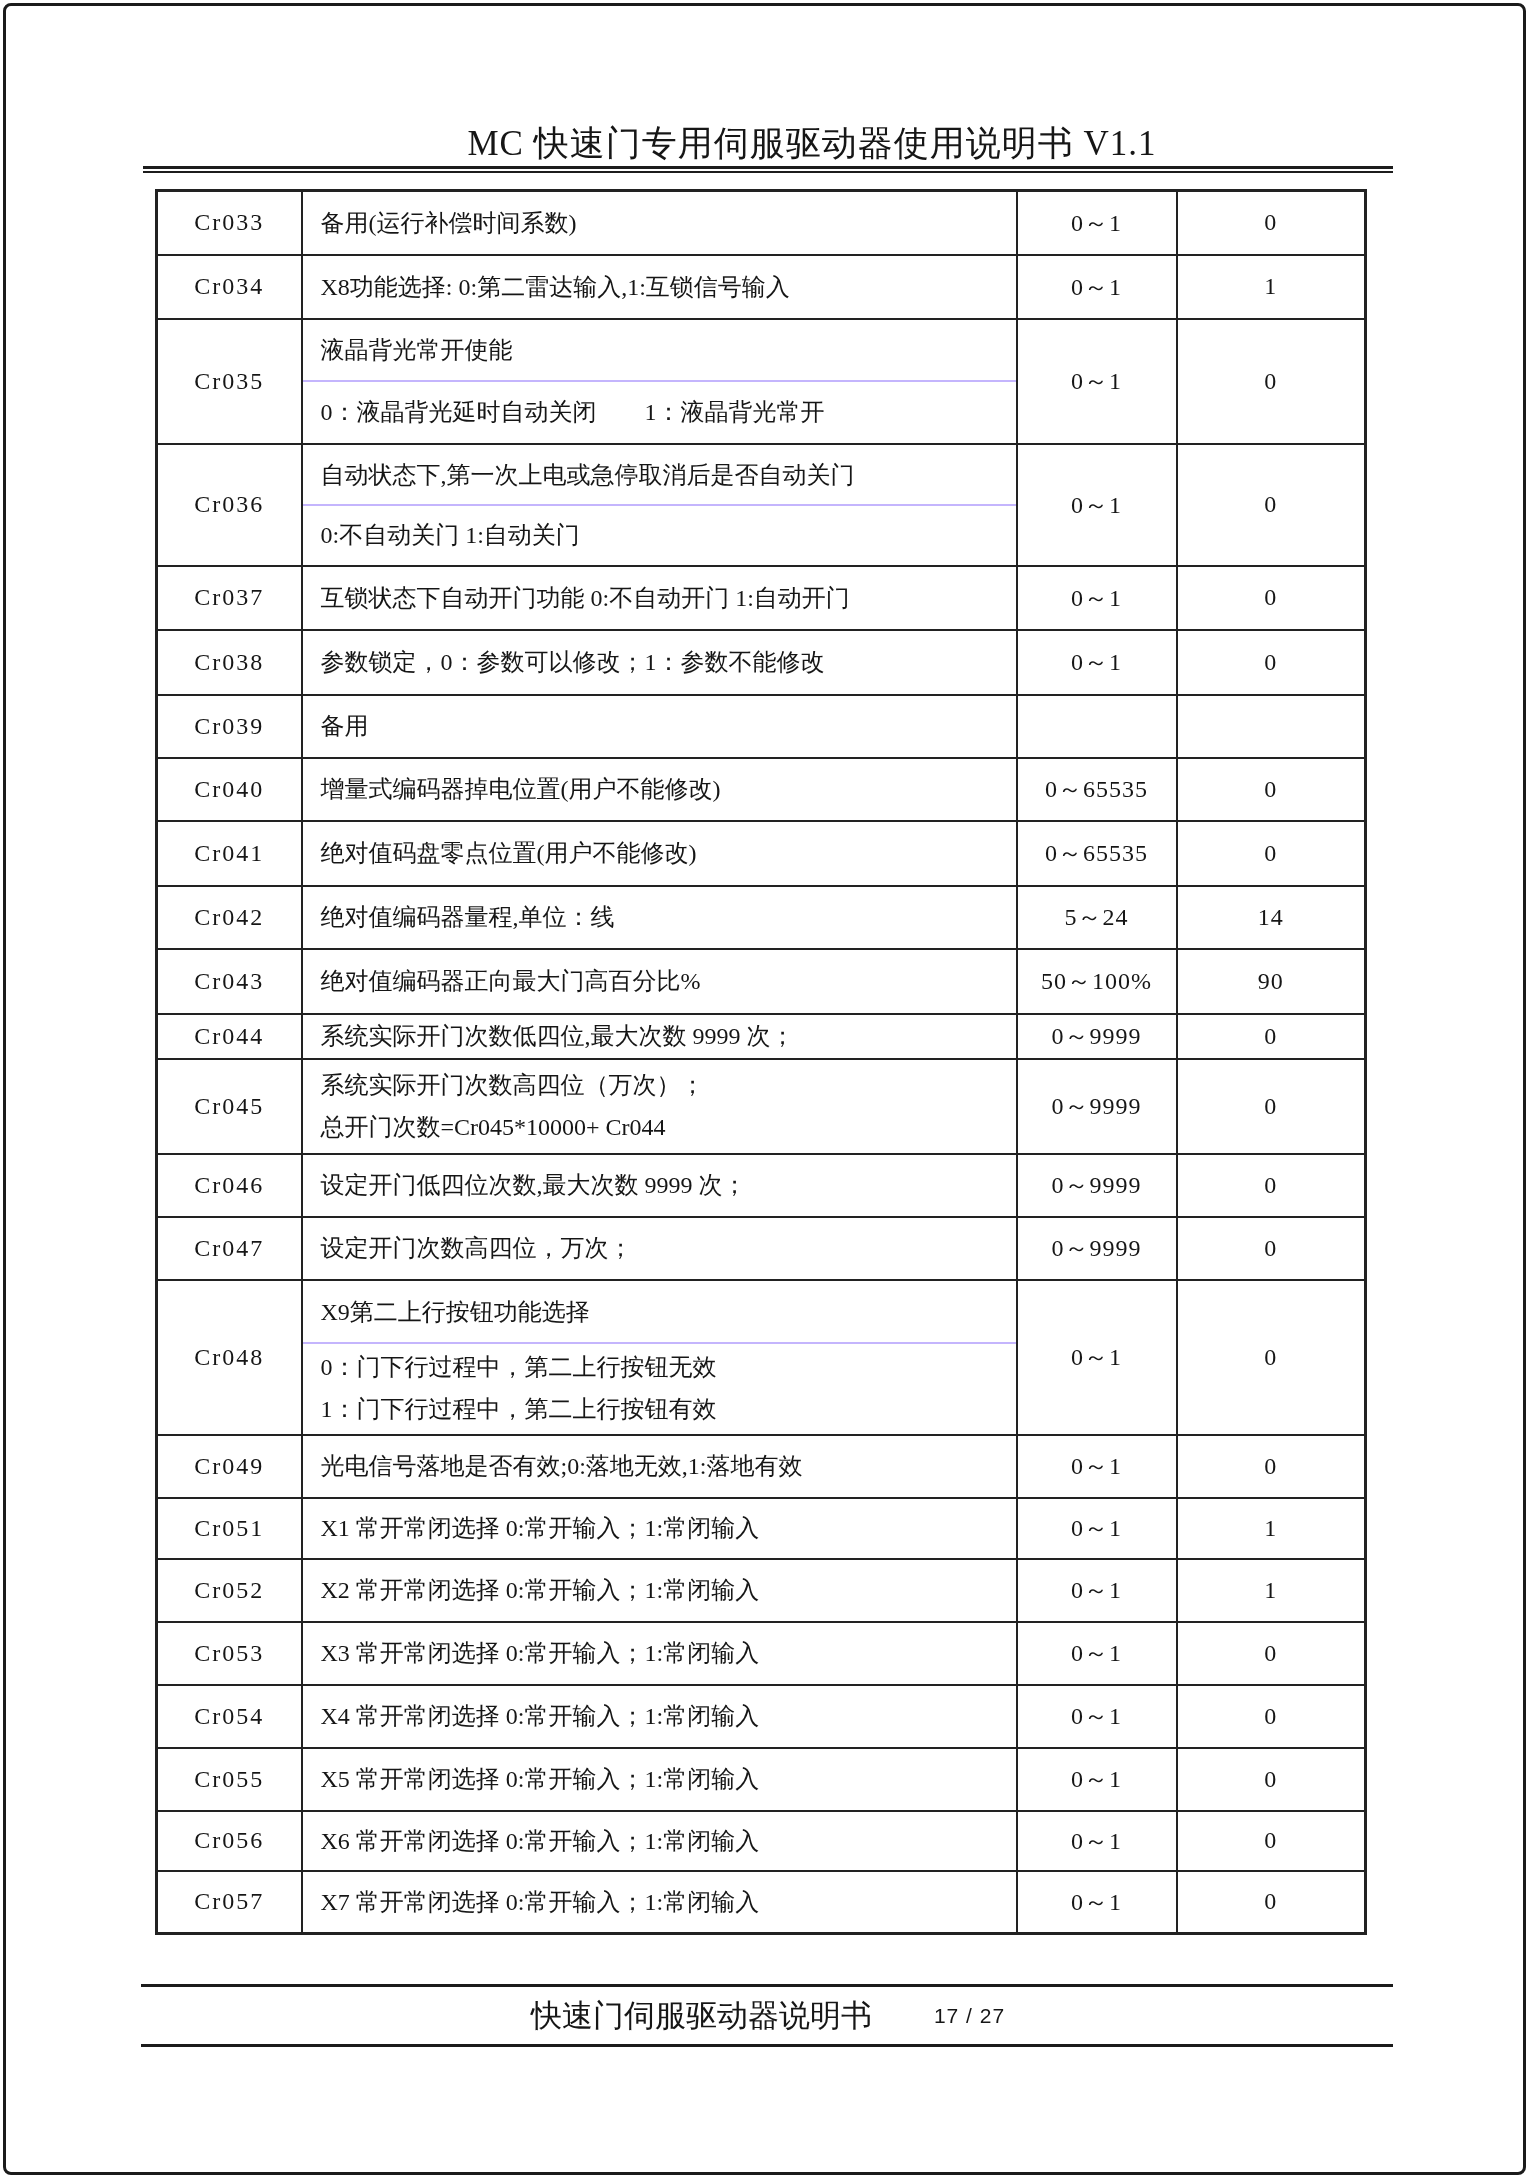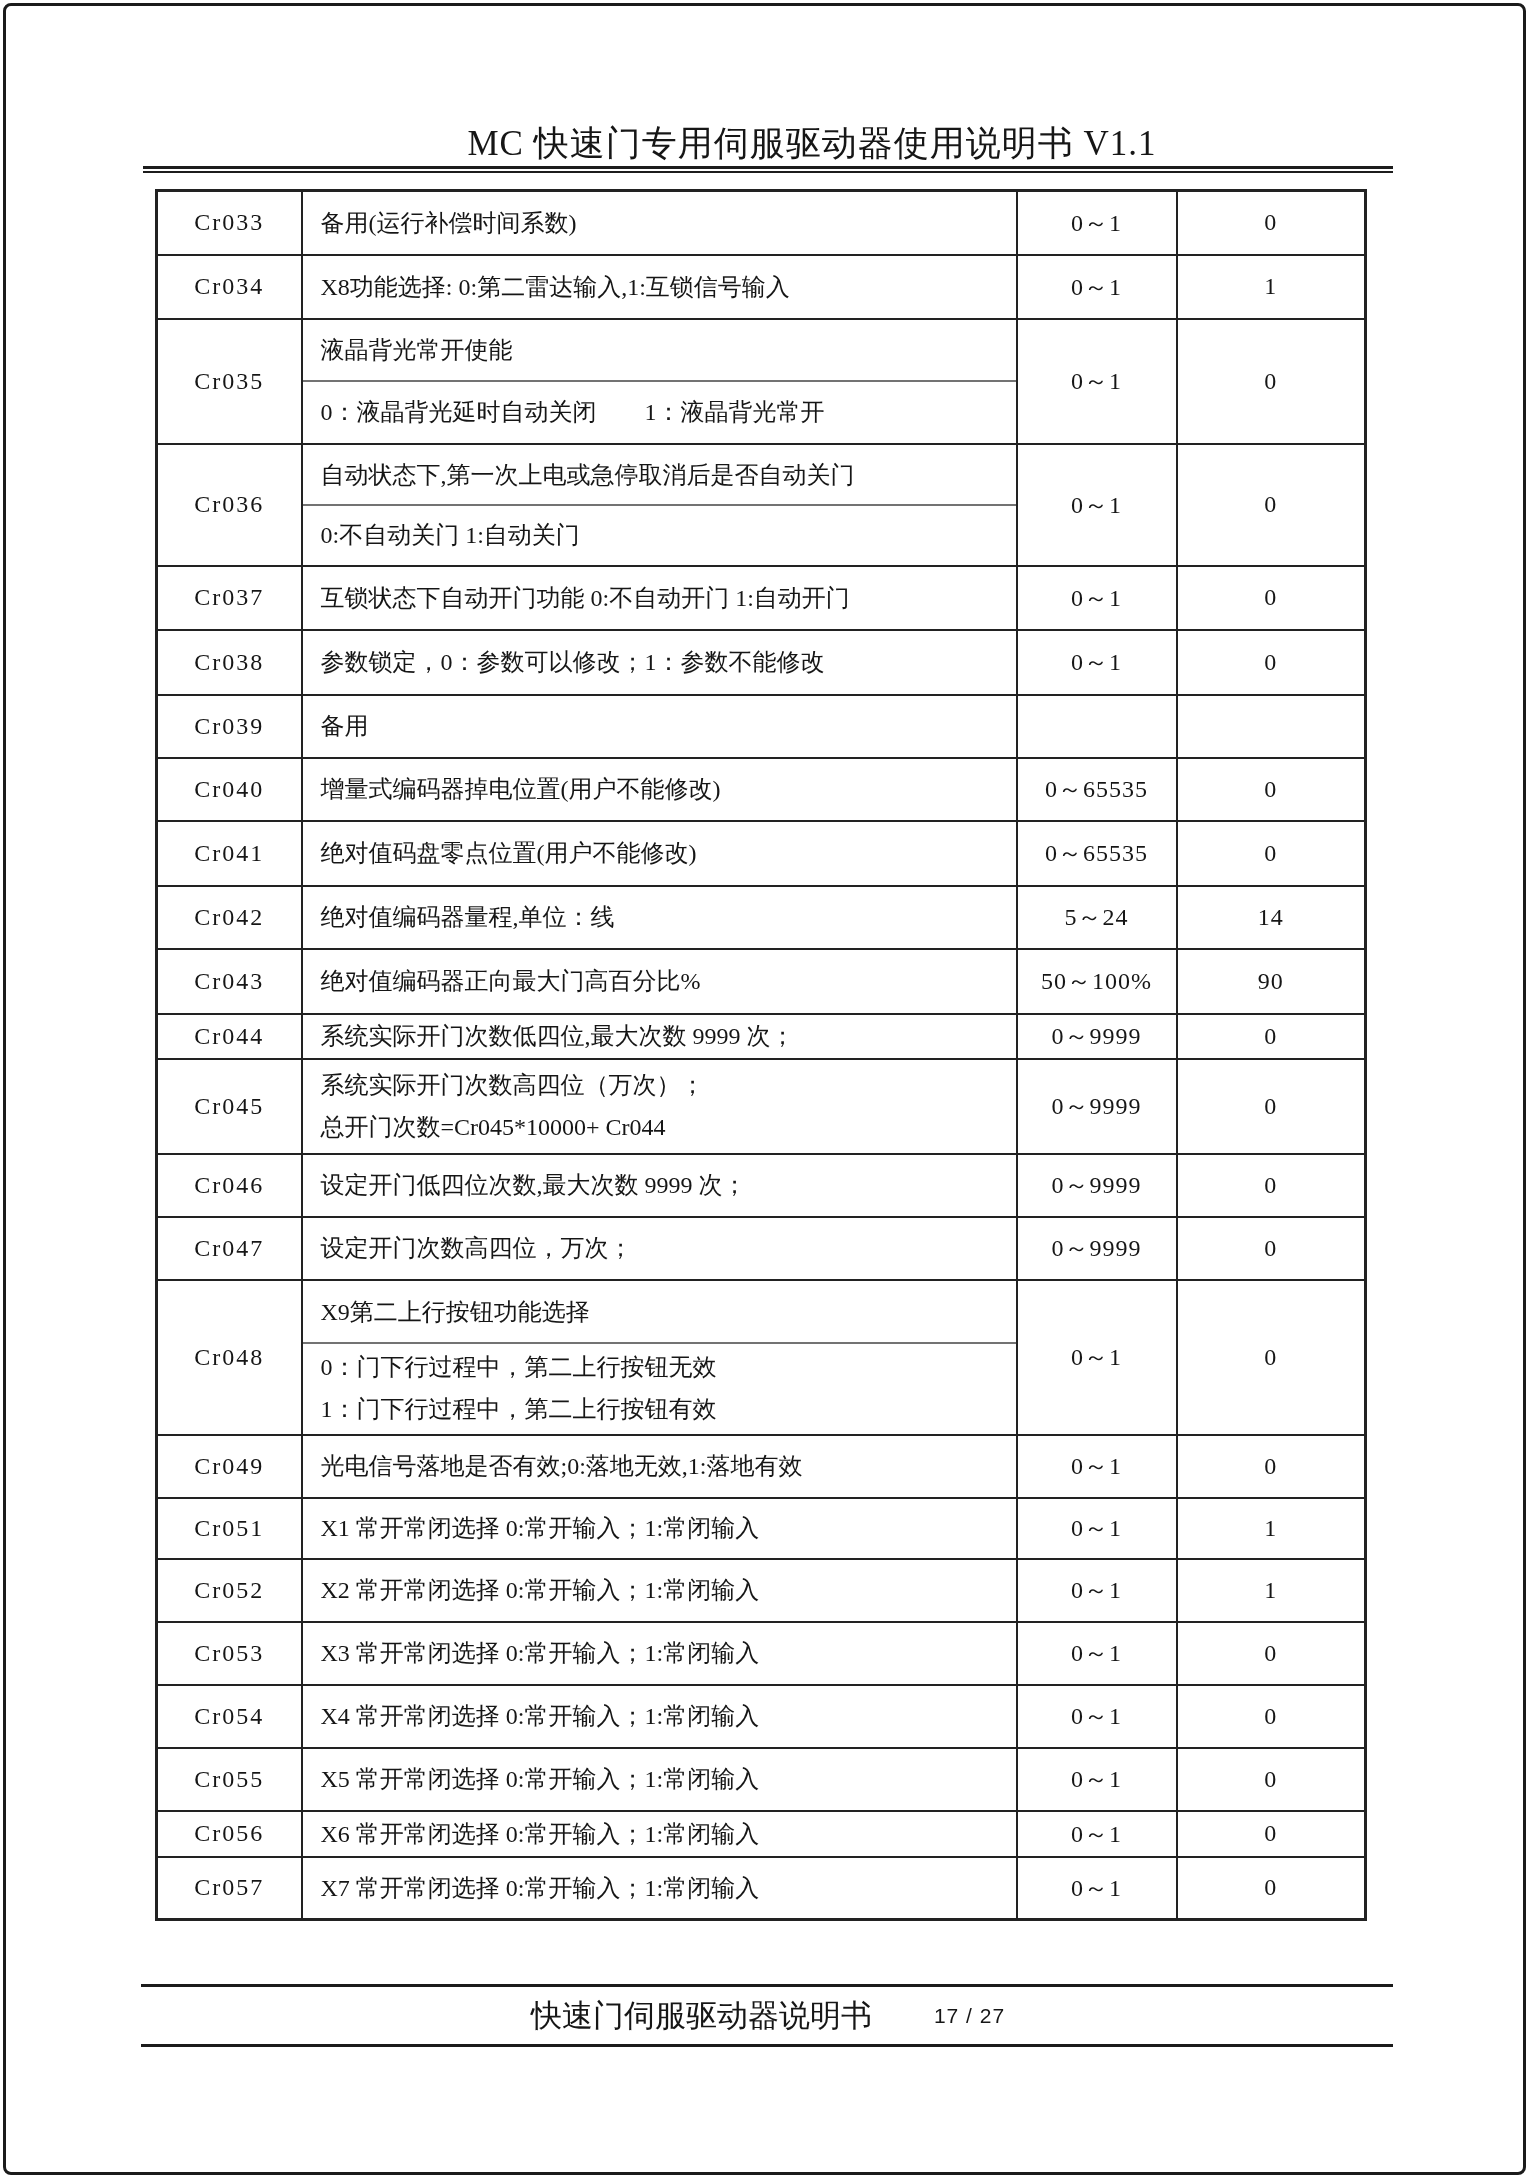--- a/index.html
+++ b/index.html
@@ -28,21 +28,21 @@
   }
   .param-table td{
     border:2px solid #222222;overflow:hidden;
   }
   td.code-cell{text-align:center;letter-spacing:2px;}
   td.desc-cell{padding:0 8px 0 18px;line-height:40px;}
   td.desc-cell.split{padding:0;}
   td.range-cell,td.default-cell{text-align:center;letter-spacing:1px;}
   .desc-sub-top{
     display:flex;align-items:center;box-sizing:border-box;
-    border-bottom:2px solid #737373;padding:0 8px 0 18px;line-height:38px;
+    border-bottom:2px solid #c4b5fd;padding:0 8px 0 18px;line-height:38px;
   }
   .desc-sub-bottom{
     display:flex;flex-direction:column;justify-content:center;
     box-sizing:border-box;padding:0 8px 0 18px;
   }
   .desc-line{line-height:42px;}
   .footer-rule-top{
     position:absolute;left:141px;top:1984px;width:1252px;height:3px;background:#1b1b1b;
   }
   .footer-rule-bottom{
@@ -218,21 +218,21 @@
         <td class="desc-cell">X4 常开常闭选择 0:常开输入；1:常闭输入</td>
         <td class="range-cell">0～1</td>
         <td class="default-cell">0</td>
       </tr>
       <tr style="height: 63px;">
         <td class="code-cell">Cr055</td>
         <td class="desc-cell">X5 常开常闭选择 0:常开输入；1:常闭输入</td>
         <td class="range-cell">0～1</td>
         <td class="default-cell">0</td>
       </tr>
-      <tr style="height: 46px;">
+      <tr style="height: 60px;">
         <td class="code-cell">Cr056</td>
         <td class="desc-cell">X6 常开常闭选择 0:常开输入；1:常闭输入</td>
         <td class="range-cell">0～1</td>
         <td class="default-cell">0</td>
       </tr>
       <tr style="height: 63px;">
         <td class="code-cell">Cr057</td>
         <td class="desc-cell">X7 常开常闭选择 0:常开输入；1:常闭输入</td>
         <td class="range-cell">0～1</td>
         <td class="default-cell">0</td>

